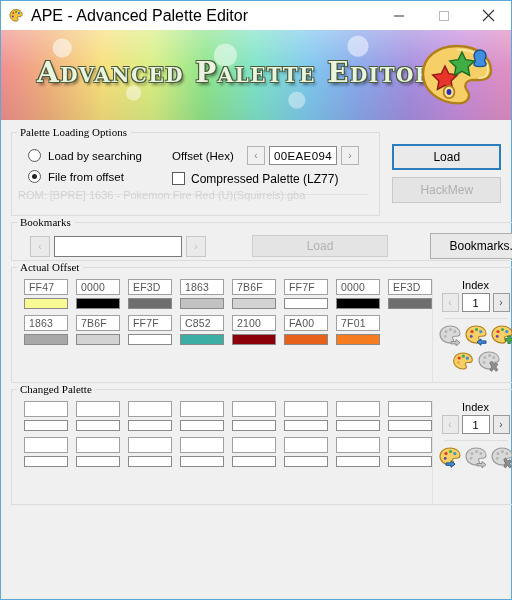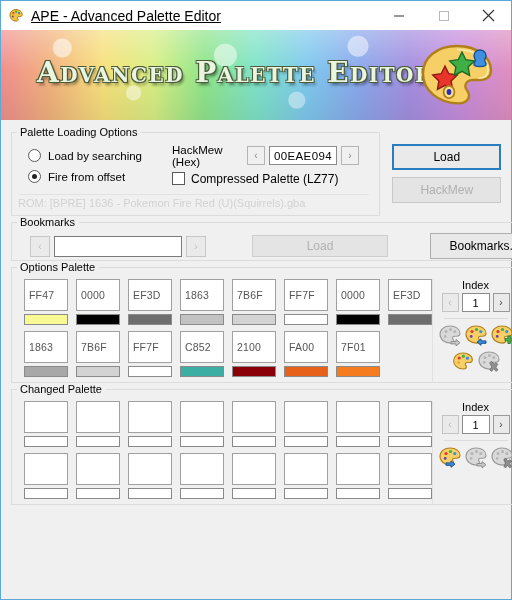--- a/index.html
+++ b/index.html
@@ -27,24 +27,23 @@
     flex: 0 0 auto;
     border-bottom: 0px solid transparent;
   }
   .titlebar-icon {
     width: 16px; height: 16px;
     margin-left: 7px; margin-right: 7px;
     flex: 0 0 auto;
     position: relative;
   }
   .title-text {
-    font-size: 14px; color: #000;
+    font-size: 16px; color: #000;
     flex: 1 1 auto;
     white-space: nowrap;
-    text-decoration: underline;
   }
   .winbtns { display: flex; height: 29px; flex: 0 0 auto; }
   .winbtn {
     width: 45px; height: 29px;
     display: flex; align-items: center; justify-content: center;
     font-size: 13px; color: #222;
     background: #fff;
   }
   .winbtn svg { display: block; }
 
@@ -115,20 +114,21 @@
     border: 1px solid #dcdcdc;
     border-radius: 0;
     margin: 0; padding: 0;
     position: relative;
     background: transparent;
   }
   fieldset.group > legend {
     font-size: 11px; color: #000;
     padding: 0 4px 0 3px;
     margin-left: 5px;
+    font-family: Liberation Serif, serif;
   }
 
   
   .row-loading { display: flex; align-items: flex-start; }
   .grp-loading { width: 371px; height: 90px; }
   .loading-inner { padding: 7px 8px 0 16px; position: relative; height: 100%; }
 
   .radio-line { display: flex; align-items: center; height: 21px; }
   .radio {
     width: 13px; height: 13px; border-radius: 50%;
@@ -164,21 +164,21 @@
     border: 1px solid #5a5a5a; background: #fff;
     margin-right: 6px; flex: 0 0 auto;
   }
   .chk-label { font-size: 12px; color: #000; white-space: nowrap; }
 
   .rom-sep {
     position: absolute; left: 8px; right: 10px; top: 56px;
     height: 1px; background: #e2e2e2;
   }
   .rom-text {
-    position: absolute; left: 6px; top: 59px;
+    position: absolute; left: 6px; top: 51px;
     font-size: 11px; color: #d2d2d2; white-space: nowrap;
   }
 
   
   .side-btns {
     width: 109px; margin-left: 12px; padding-top: 18px;
   }
   .btn {
     width: 100%; height: 26px;
     border: 1px solid #adadad; background: #e9e9e9;
@@ -224,21 +224,21 @@
     margin-left: 42px;
   }
 
   
   .grp-palette { margin-top: 7px; height: 122px; }
   .pal-wrap { display: flex; height: 100%; padding: 6px 0 0 0; }
   .pal-left { padding-left: 12px; flex: 1 1 auto; }
   .pal-row { display: flex; gap: 8px; margin-bottom: 6px; }
   .pal-cell { width: 44px; }
   .pal-hex {
-    height: 32px; border: 1px solid #a0a0a0; background: #fff;
+    height: 16px; border: 1px solid #a0a0a0; background: #fff;
     display: flex; align-items: center;
     padding-left: 4px;
     font-size: 10.5px; color: #555;
     letter-spacing: .2px;
   }
   .pal-swatch {
     height: 11px; margin-top: 3px;
     border: 1px solid #8a8a8a;
   }
 
@@ -341,26 +341,26 @@
     <div class="row-loading">
       <fieldset class="group grp-loading">
         <legend>Palette Loading Options</legend>
         <div class="loading-inner">
           <div class="radio-line">
             <span class="radio"></span>
             <span class="radio-label">Load by searching</span>
           </div>
           <div class="radio-line">
             <span class="radio checked"></span>
-            <span class="radio-label">Fire from offset</span>
+            <span class="radio-label">File from offset</span>
           </div>
 
           <div class="offset-block">
             <div class="offset-line">
-              <span class="offset-label">HackMew (Hex)</span>
+              <span class="offset-label">Offset (Hex)</span>
               <span class="spin-btn">‹</span>
               <span class="hexfield">00EAE094</span>
               <span class="spin-btn">›</span>
             </div>
             <div class="chk-line">
               <span class="checkbox"></span>
               <span class="chk-label">Compressed Palette (LZ77)</span>
             </div>
           </div>
 
@@ -380,21 +380,21 @@
       <div class="bm-inner">
         <span class="bm-arrow">‹</span>
         <span class="bm-input"></span>
         <span class="bm-arrow">›</span>
         <span class="bm-load">Load</span>
         <span class="bm-open">Bookmarks...</span>
       </div>
     </fieldset>
 
     <fieldset class="group grp-palette">
-      <legend>Options Palette</legend>
+      <legend>Actual Offset</legend>
       <div class="pal-wrap">
         <div class="pal-left">
           <div class="pal-row">
             <div class="pal-cell">
               <div class="pal-hex">FF47</div>
               <div class="pal-swatch" style="background: rgb(250, 250, 148);"></div>
             </div>
             <div class="pal-cell">
               <div class="pal-hex">0000</div>
               <div class="pal-swatch" style="background: rgb(0, 0, 0);"></div>

